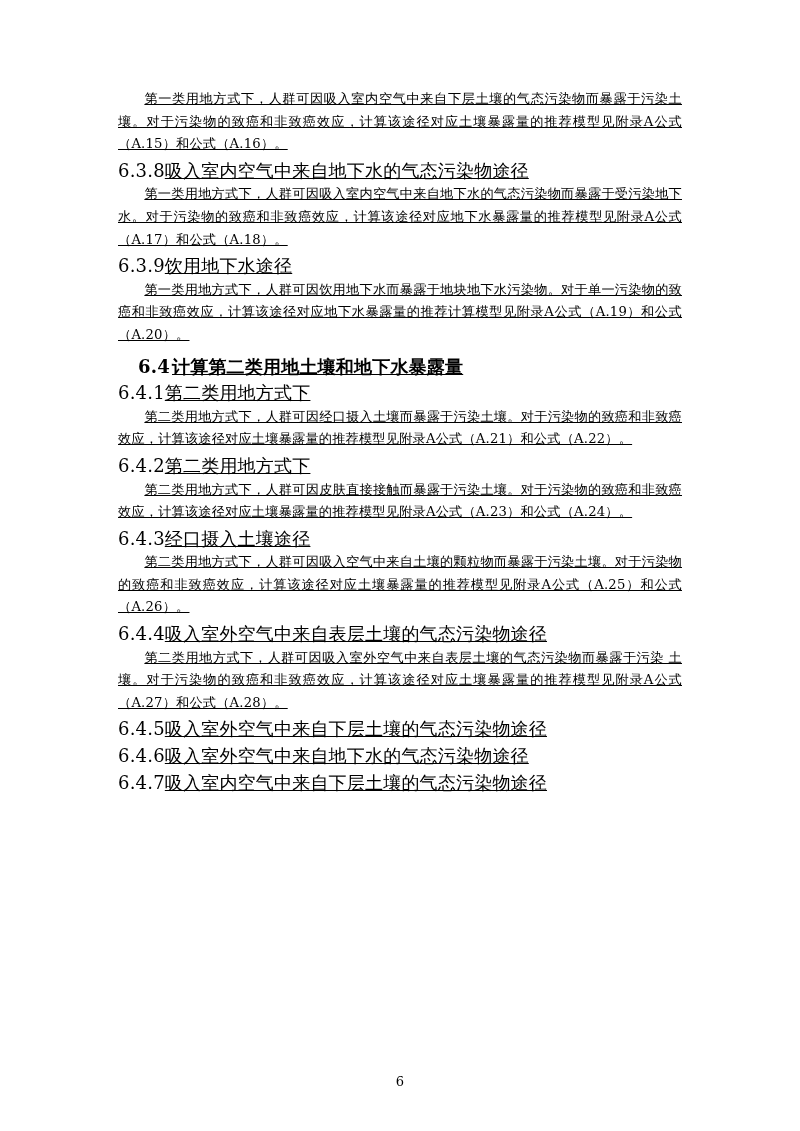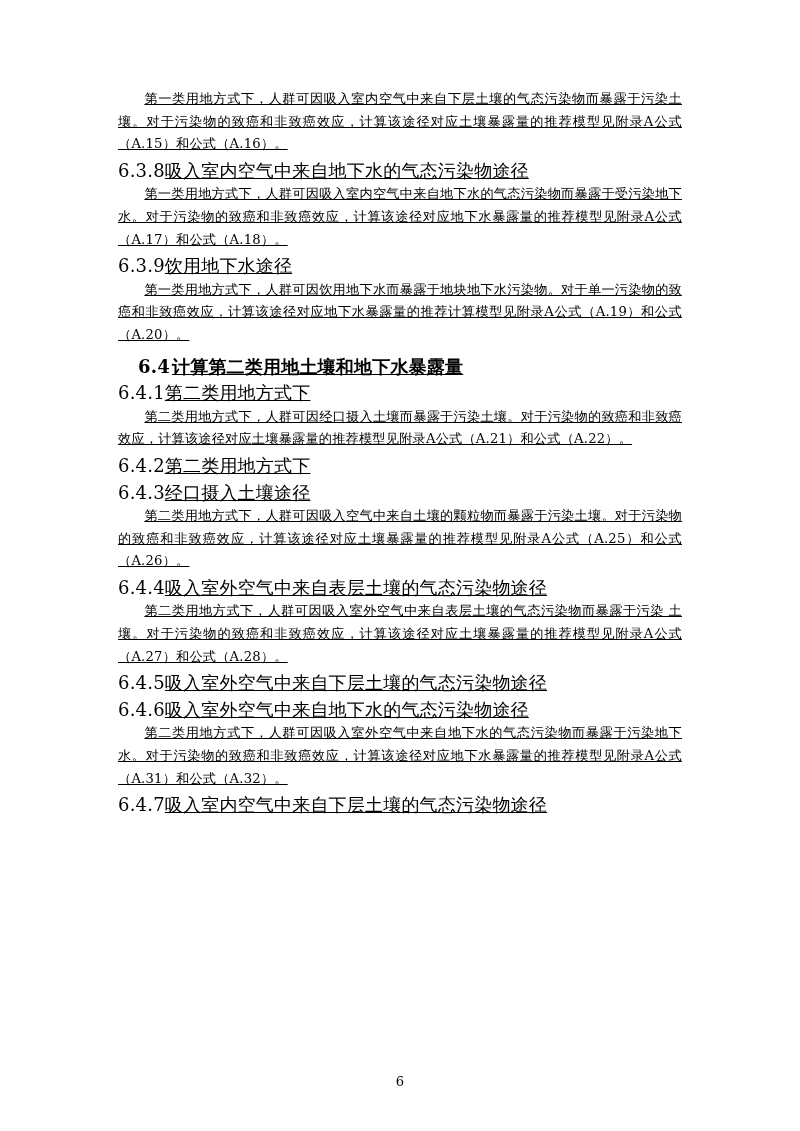--- a/index.html
+++ b/index.html
@@ -89,34 +89,34 @@
     <p class="para">第一类用地方式下，人群可因饮用地下水而暴露于地块地下水污染物。对于单一污染物的致癌和非致癌效应，计算该途径对应地下水暴露量的推荐计算模型见附录A公式（A.19）和公式（A.20）。</p>
 
     <p class="heading bold"><span class="num">6.4</span><span>计算第二类用地土壤和地下水暴露量</span></p>
 
     <p class="heading sub"><span class="num">6.4.1</span><span>第二类用地方式下</span></p>
 
     <p class="para">第二类用地方式下，人群可因经口摄入土壤而暴露于污染土壤。对于污染物的致癌和非致癌效应，计算该途径对应土壤暴露量的推荐模型见附录A公式（A.21）和公式（A.22）。</p>
 
     <p class="heading sub"><span class="num">6.4.2</span><span>第二类用地方式下</span></p>
 
+    <p class="para">第二类用地方式下，人群可因皮肤直接接触而暴露于污染土壤。对于污染物的致癌和非致癌效应，计算该途径对应土壤暴露量的推荐模型见附录A公式（A.23）和公式（A.24）。</p>
 
     <p class="heading"><span class="num">6.4.3</span><span>经口摄入土壤途径</span></p>
 
     <p class="para">第二类用地方式下，人群可因吸入空气中来自土壤的颗粒物而暴露于污染土壤。对于污染物的致癌和非致癌效应，计算该途径对应土壤暴露量的推荐模型见附录A公式（A.25）和公式（A.26）。</p>
 
     <p class="heading"><span class="num">6.4.4</span><span>吸入室外空气中来自表层土壤的气态污染物途径</span></p>
 
     <p class="para">第二类用地方式下，人群可因吸入室外空气中来自表层土壤的气态污染物而暴露于污染 土壤。对于污染物的致癌和非致癌效应，计算该途径对应土壤暴露量的推荐模型见附录A公式（A.27）和公式（A.28）。</p>
 
     <p class="heading"><span class="num">6.4.5</span><span>吸入室外空气中来自下层土壤的气态污染物途径</span></p>
 
 
     <p class="heading"><span class="num">6.4.6</span><span>吸入室外空气中来自地下水的气态污染物途径</span></p>
 
-    <p class="para">第二类用地方式下，人群可因吸入室外空气中来自地下水的气态污染物而暴露于污染地下水。对于污染物的致癌和非致癌效应，计算该途径对应地下水暴露量的推荐模型见附录A公式（A.31）和公式（A.32）。</p>
 
     <p class="heading"><span class="num">6.4.7</span><span>吸入室内空气中来自下层土壤的气态污染物途径</span></p>
 
   </div>
 
   <div class="footer">6</div>
 </div>
 
 </body></html>

